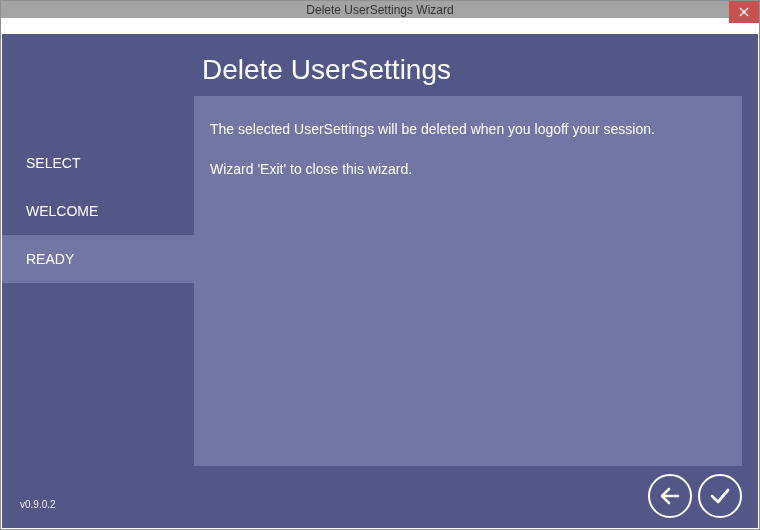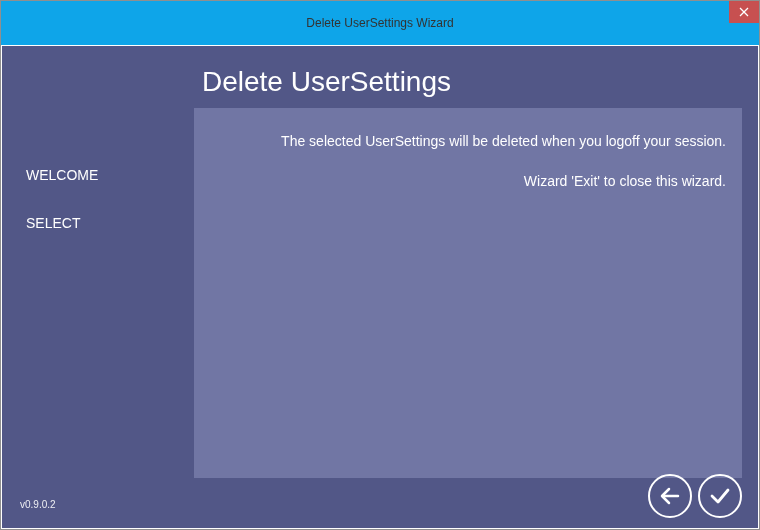--- a/index.html
+++ b/index.html
@@ -10,22 +10,22 @@
     }
     body {
       width: 760px;
       height: 530px;
       background: #ffffff;
       border: 1px solid #8f8f8f;
       position: relative;
       overflow: hidden;
     }
     .titlebar {
-      height: 44px;
-      background: #0ea5e9;
+      height: 17px;
+      background: #a3a3a3;
       position: relative;
       display: flex;
       align-items: center;
       justify-content: center;
     }
     .titlebar-title {
       font-size: 12px;
       color: #333;
       font-weight: 400;
     }
@@ -45,21 +45,21 @@
       width: 10px;
       height: 10px;
     }
     .wizard-body {
       position: absolute;
       top: 29px;
       left: 0;
       right: 0;
       bottom: 0;
       background: #525787;
-      margin: 16px 1px 1px 1px;
+      margin: 4px 1px 1px 1px;
     }
     .header-title {
       position: absolute;
       top: 20px;
       left: 200px;
       color: #ffffff;
       font-size: 28px;
       font-weight: 300;
     }
     .sidebar {
@@ -84,21 +84,20 @@
     .content-panel {
       position: absolute;
       left: 192px;
       top: 62px;
       width: 548px;
       height: 370px;
       background: #7176a4;
       padding: 24px 16px;
       color: #ffffff;
       font-size: 14px;
-      text-align: right;
     }
     .content-panel p {
       margin-bottom: 20px;
       line-height: 1.4;
     }
     .nav-buttons {
       position: absolute;
       right: 16px;
       bottom: 10px;
       display: flex;
@@ -139,24 +138,27 @@
       <line x1="9" y1="1" x2="1" y2="9" stroke="#ffffff" stroke-width="1.2"></line>
     </svg>
   </div>
 </div>
 
 <div class="wizard-body">
   <div class="header-title">Delete UserSettings</div>
 
   <div class="sidebar">
     <div class="sidebar-item">
+      <span>SELECT</span>
+    </div>
+    <div class="sidebar-item">
       <span>WELCOME</span>
     </div>
-    <div class="sidebar-item">
-      <span>SELECT</span>
+    <div class="sidebar-item active">
+      <span>READY</span>
     </div>
   </div>
 
   <div class="content-panel">
     <p>The selected UserSettings will be deleted when you logoff your session.</p>
     <p>Wizard 'Exit' to close this wizard.</p>
   </div>
 
   <div class="nav-buttons">
     <div class="round-btn">

